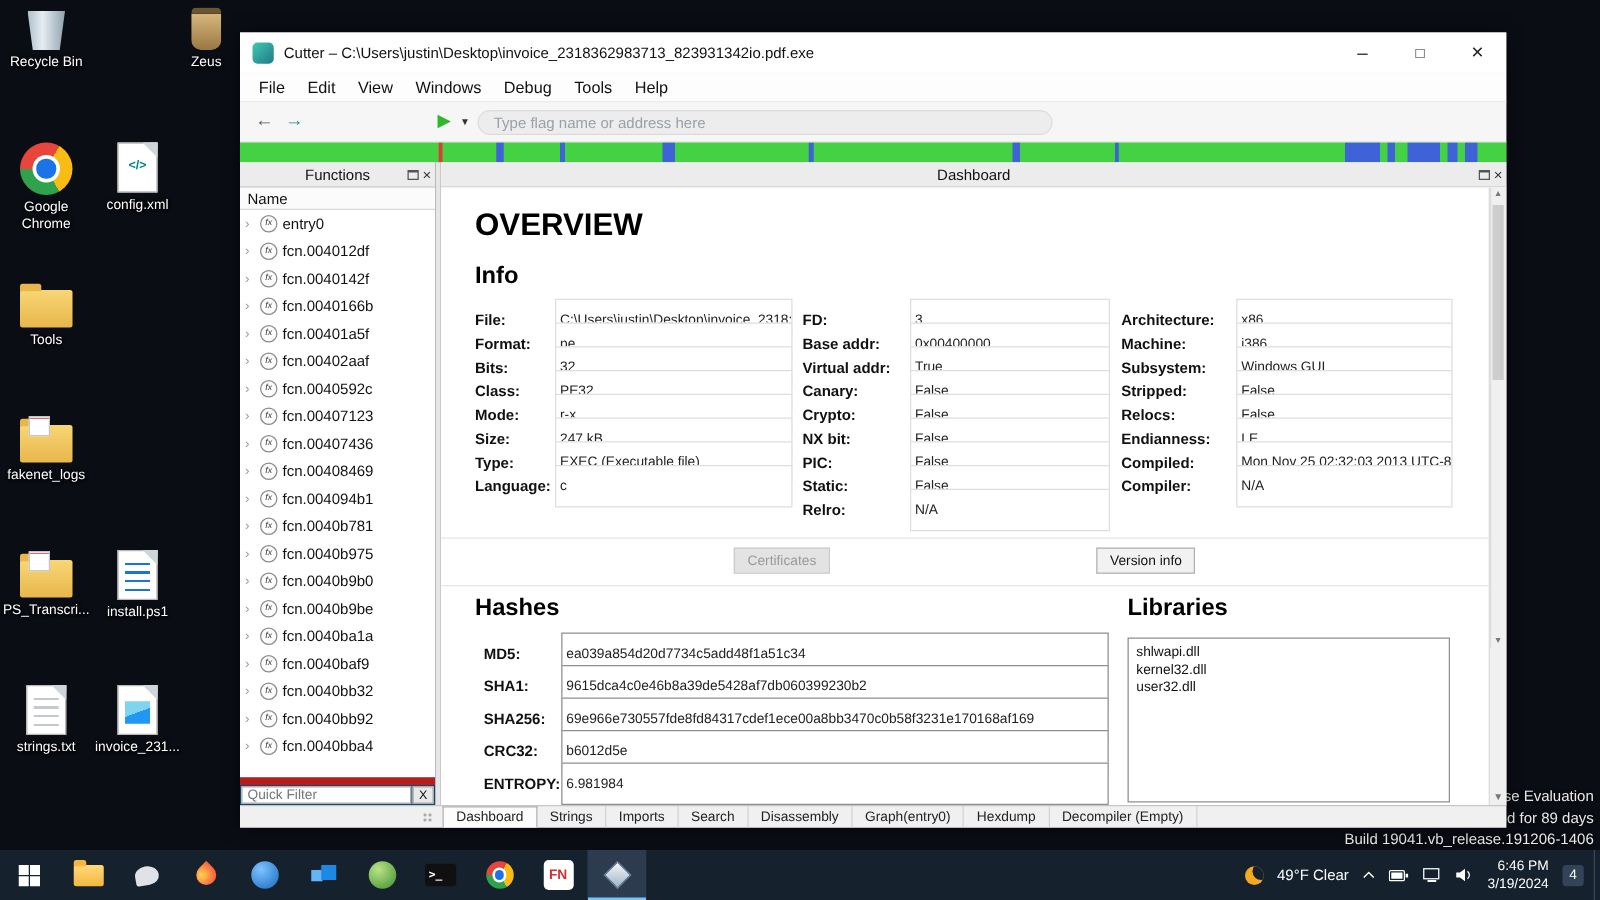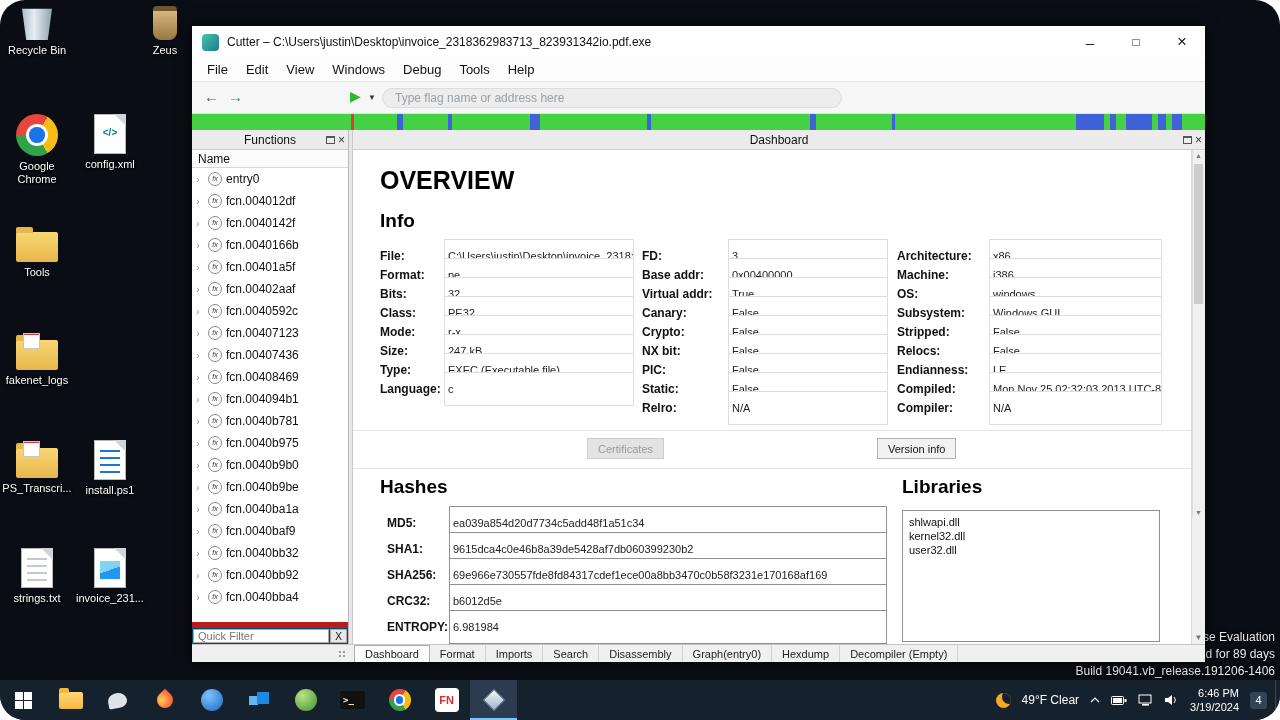--- a/index.html
+++ b/index.html
@@ -1,18 +1,18 @@
 <!DOCTYPE html>
 <html><head>
 <meta charset="utf-8">
 <style>
   * { margin:0; padding:0; box-sizing:border-box; }
   html,body { width:1280px; height:720px; overflow:hidden; }
   body { font-family:"Liberation Sans", sans-serif; }
-  .stage { position:relative; width:1280px; height:720px; background:#0b0d15; overflow:hidden;border-radius:25px; }
+  .stage { position:relative; width:1280px; height:720px; background:#0b0d15; overflow:hidden; }
 
   
   .dicon { position:absolute; width:74px; text-align:center; z-index:3; cursor:default; }
   .dicon .art { margin:0 auto 4px auto; position:relative; }
   .dlabel { color:#fff; font-size:11px; line-height:13px; text-shadow:1px 1px 2px #000, 0 0 3px #000; }
   .bin { width:30px; height:34px; background:linear-gradient(90deg,#aebec7,#e6edf2 40%,#8fa2ad); clip-path:polygon(0 8%,100% 8%,86% 100%,14% 100%); }
   .page { width:32px; height:40px; background:#fff; border:1px solid #b9b9b9; position:relative; }
   .page::before { content:''; position:absolute; right:-1px; top:-1px; border:6px solid #cfd6da; border-left-color:transparent; border-bottom-color:transparent; }
   .page::after { content:''; position:absolute; left:5px; right:5px; top:9px; bottom:6px; background:repeating-linear-gradient(to bottom,#c4c9cc 0 2px,transparent 2px 7px); }
   .page.blue::after { background:repeating-linear-gradient(to bottom,#1976d2 0 2px,transparent 2px 7px); }
@@ -438,24 +438,20 @@
         <div class="info-col col3" style="left:544px">
             <div class="info-row">
             <span class="info-label">Architecture:</span>
             <span class="vbox">x86</span>
           </div>
             <div class="info-row">
             <span class="info-label">Machine:</span>
             <span class="vbox">i386</span>
           </div>
             <div class="info-row">
-            <span class="info-label">OS:</span>
-            <span class="vbox">windows</span>
-          </div>
-            <div class="info-row">
             <span class="info-label">Subsystem:</span>
             <span class="vbox">Windows GUI</span>
           </div>
             <div class="info-row">
             <span class="info-label">Stripped:</span>
             <span class="vbox">False</span>
           </div>
             <div class="info-row">
             <span class="info-label">Relocs:</span>
             <span class="vbox">False</span>
@@ -515,21 +511,21 @@
           <div class="thumb"></div>
           <div class="scroll-arrow-bot">▼</div>
         </div>
       </div>
     </div>
 
     <div class="bottombar">
       <div class="tab-handle"></div>
       <div class="tabs">
           <div class="tab">Dashboard</div>
-          <div class="tab">Format</div>
+          <div class="tab">Strings</div>
           <div class="tab">Imports</div>
           <div class="tab">Search</div>
           <div class="tab">Disassembly</div>
           <div class="tab">Graph(entry0)</div>
           <div class="tab">Hexdump</div>
           <div class="tab">Decompiler (Empty)</div>
         </div>
     </div>
   </div>
 

